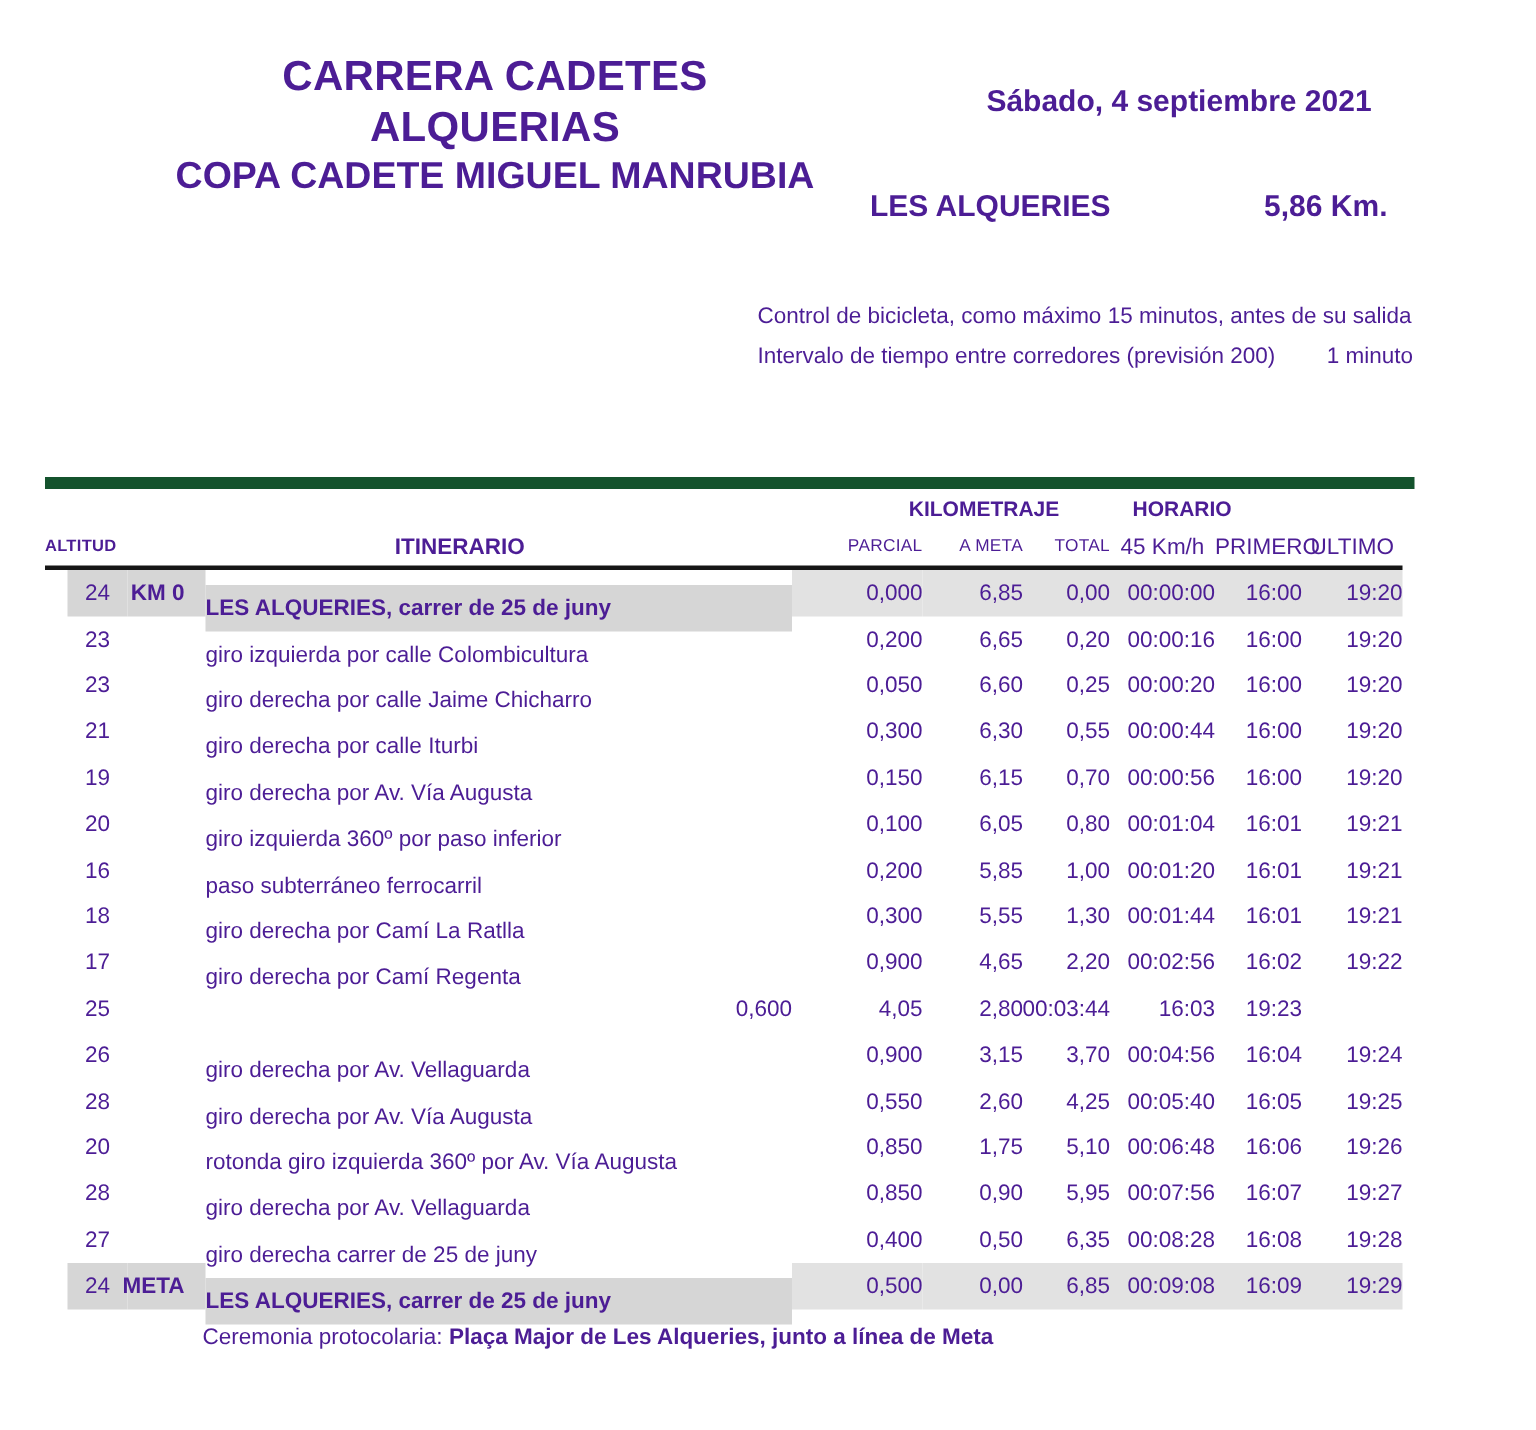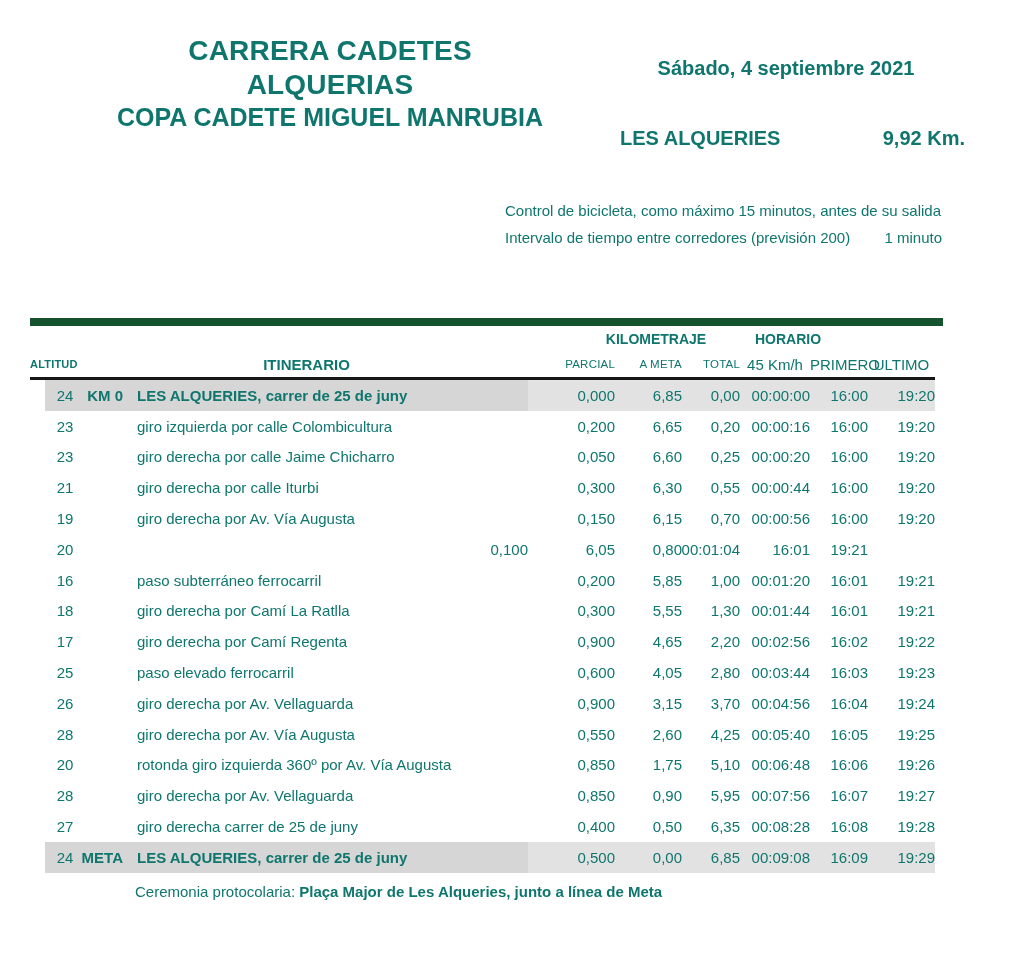--- a/index.html
+++ b/index.html
@@ -1,25 +1,25 @@
 <!DOCTYPE html>
 <html><head>
 <meta charset="utf-8">
 <style>
   html,body{margin:0;padding:0;background:#ffffff;}
   .page{
     position:relative;width:976px;height:953px;background:#ffffff;
-    font-family:"Liberation Sans",sans-serif;color:#0f766e;overflow:hidden;text-decoration:underline;
+    font-family:"Liberation Sans",sans-serif;color:#4c1d95;overflow:hidden;text-decoration:underline;
   }
   
   .title-block{position:absolute;left:110px;top:34px;width:440px;text-align:center;font-weight:bold;}
   .title-line1{font-size:28px;line-height:34px;letter-spacing:.2px;}
   .title-line2{font-size:25px;line-height:31px;}
   .date{position:absolute;left:630px;top:57px;width:312px;text-align:center;font-weight:bold;font-size:20px;}
-  .place-row{position:absolute;left:580px;top:127px;width:345px;display:flex;justify-content:space-between;font-weight:bold;font-size:20px;margin-left:40px;}
+  .place-row{position:absolute;left:580px;top:127px;width:345px;display:flex;justify-content:space-between;font-weight:bold;font-size:20px;}
   .notes{position:absolute;left:505px;top:197px;width:437px;font-size:15px;line-height:27px;}
   .note2-row{display:flex;justify-content:space-between;text-align:right;}
   
   .rtable{
     position:absolute;left:30px;top:318px;width:913px;box-sizing:border-box;
     border-top:8px solid #14532d;padding-right:8px;
   }
   .grid{display:grid;grid-template-columns:55px 52px 1fr 87px 67px 58px 70px 58px 67px;}
   .group-row{height:25px;align-items:center;}
   .group-row .gspacer{grid-column:1/4;}
@@ -28,21 +28,21 @@
   .colhead-row{height:26px;align-items:center;border-bottom:3px solid #161616;}
   .h-altitud{grid-column:1;font-size:11px;font-weight:bold;letter-spacing:.2px;}
   .h-itinerario{grid-column:2/4;text-align:center;font-weight:bold;font-size:15px;}
   .h-small{font-size:11.5px;text-align:right;letter-spacing:.2px;}
   .h-big{font-size:15px;text-align:center;}
   .tbody{display:block;}
   .trow{height:30.8px;}
   .cell{height:100%;display:flex;align-items:center;font-size:15px;}
   .c-altitud{justify-content:center;margin-left:15px;}
   .c-km{justify-content:flex-end;padding-right:14px;box-sizing:border-box;font-weight:bold;}
-  .c-itinerario{justify-content:flex-start;}
+  .c-itinerario{justify-content:flex-start;margin-top:10px;}
   .c-num{justify-content:flex-end;}
   .trow.hl .cell{background:#e2e2e2;}
   .trow.hl .c-altitud,.trow.hl .c-km,.trow.hl .c-itinerario{background:#d6d6d6;}
   .trow.hl .c-itinerario{font-weight:bold;}
   
   .footer{position:absolute;left:135px;top:883px;font-size:15px;}
   .footer b{font-weight:bold;}
 </style>
 </head>
 <body>
@@ -51,21 +51,21 @@
 
   <div class="title-block">
     <div class="title-line1">CARRERA CADETES ALQUERIAS</div>
     <div class="title-line2">COPA CADETE MIGUEL MANRUBIA</div>
   </div>
 
   <div class="date">Sábado, 4 septiembre 2021</div>
 
   <div class="place-row">
     <span>LES ALQUERIES</span>
-    <span>9,92 Km.</span>
+    <span>5,86 Km.</span>
   </div>
 
   <div class="notes">
     <div>Control de bicicleta, como máximo 15 minutos, antes de su salida</div>
     <div class="note2-row">
       <span>Intervalo de tiempo entre corredores (previsión 200)</span>
       <span>1 minuto</span>
     </div>
   </div>
 
@@ -137,20 +137,21 @@
           <div class="cell c-parcial c-num">0,150</div>
           <div class="cell c-a_meta c-num">6,15</div>
           <div class="cell c-total c-num">0,70</div>
           <div class="cell c-t45 c-num">00:00:56</div>
           <div class="cell c-primero c-num">16:00</div>
           <div class="cell c-ultimo c-num">19:20</div>
         </div>
         <div class="grid trow">
           <div class="cell c-altitud c-altitud">20</div>
           <div class="cell c-km c-km"></div>
+          <div class="cell c-itinerario c-itinerario">giro izquierda 360º por paso inferior</div>
           <div class="cell c-parcial c-num">0,100</div>
           <div class="cell c-a_meta c-num">6,05</div>
           <div class="cell c-total c-num">0,80</div>
           <div class="cell c-t45 c-num">00:01:04</div>
           <div class="cell c-primero c-num">16:01</div>
           <div class="cell c-ultimo c-num">19:21</div>
         </div>
         <div class="grid trow">
           <div class="cell c-altitud c-altitud">16</div>
           <div class="cell c-km c-km"></div>
@@ -180,21 +181,20 @@
           <div class="cell c-parcial c-num">0,900</div>
           <div class="cell c-a_meta c-num">4,65</div>
           <div class="cell c-total c-num">2,20</div>
           <div class="cell c-t45 c-num">00:02:56</div>
           <div class="cell c-primero c-num">16:02</div>
           <div class="cell c-ultimo c-num">19:22</div>
         </div>
         <div class="grid trow">
           <div class="cell c-altitud c-altitud">25</div>
           <div class="cell c-km c-km"></div>
-          <div class="cell c-itinerario c-itinerario">paso elevado ferrocarril</div>
           <div class="cell c-parcial c-num">0,600</div>
           <div class="cell c-a_meta c-num">4,05</div>
           <div class="cell c-total c-num">2,80</div>
           <div class="cell c-t45 c-num">00:03:44</div>
           <div class="cell c-primero c-num">16:03</div>
           <div class="cell c-ultimo c-num">19:23</div>
         </div>
         <div class="grid trow">
           <div class="cell c-altitud c-altitud">26</div>
           <div class="cell c-km c-km"></div>

